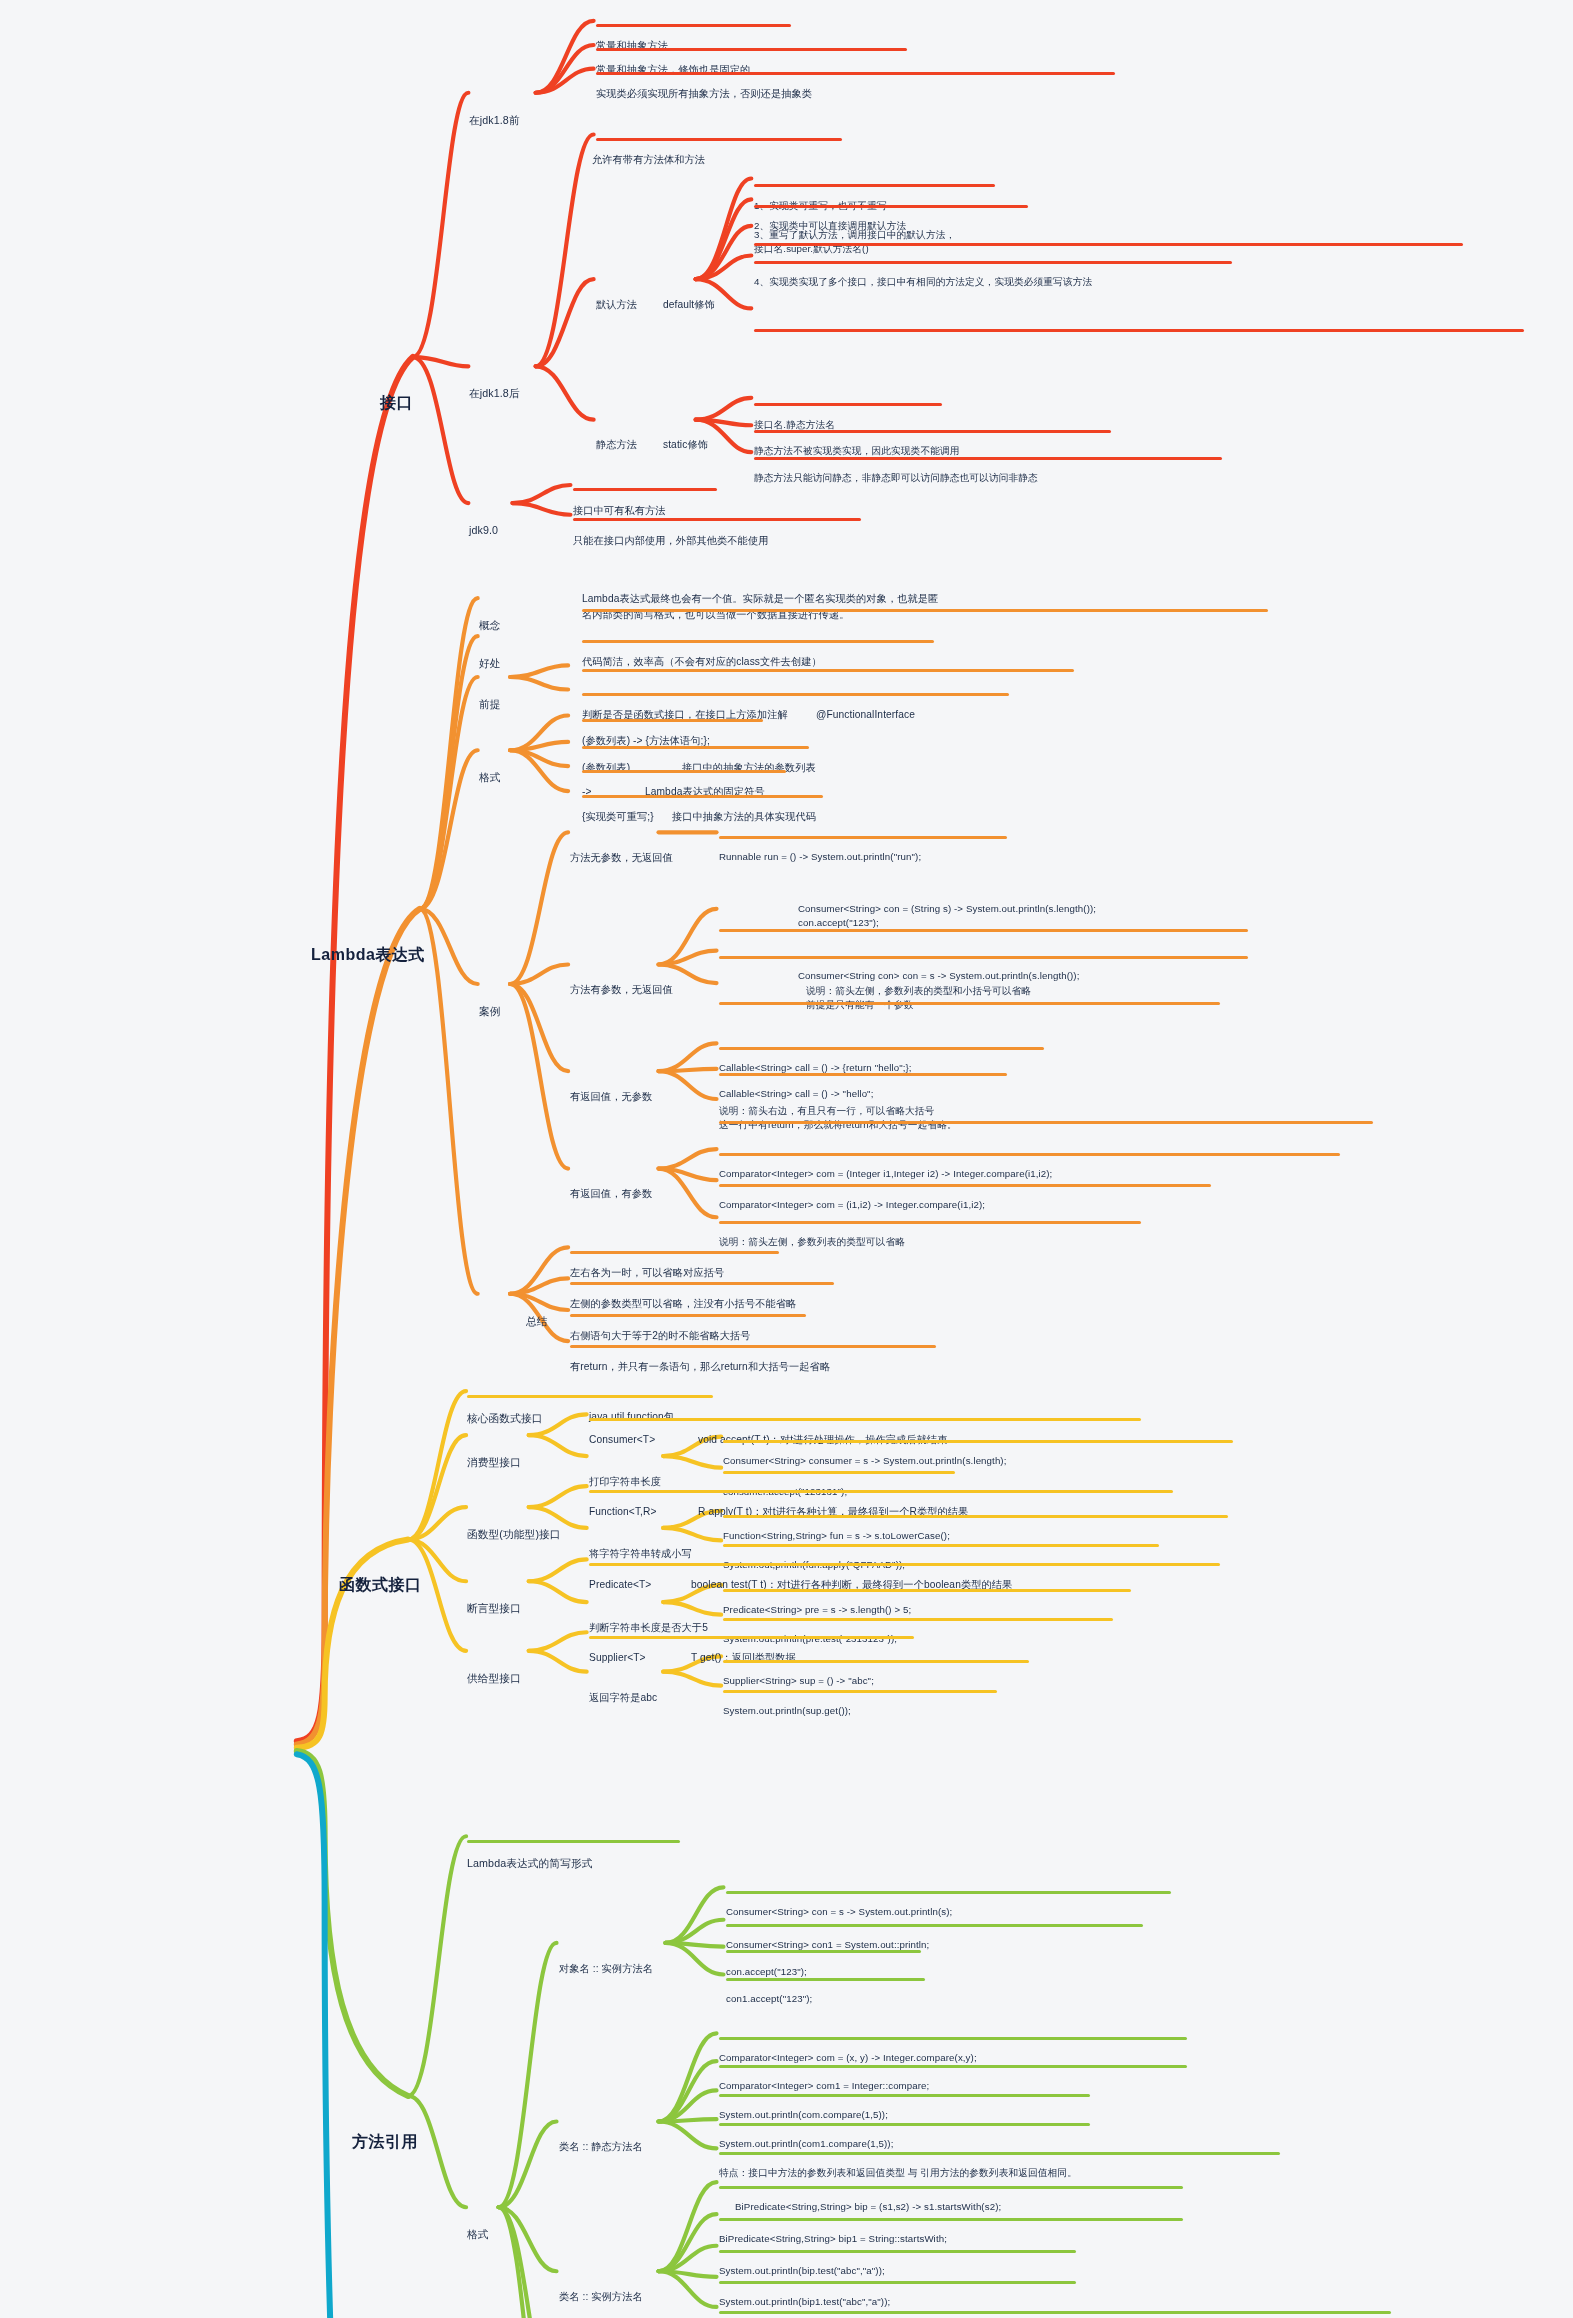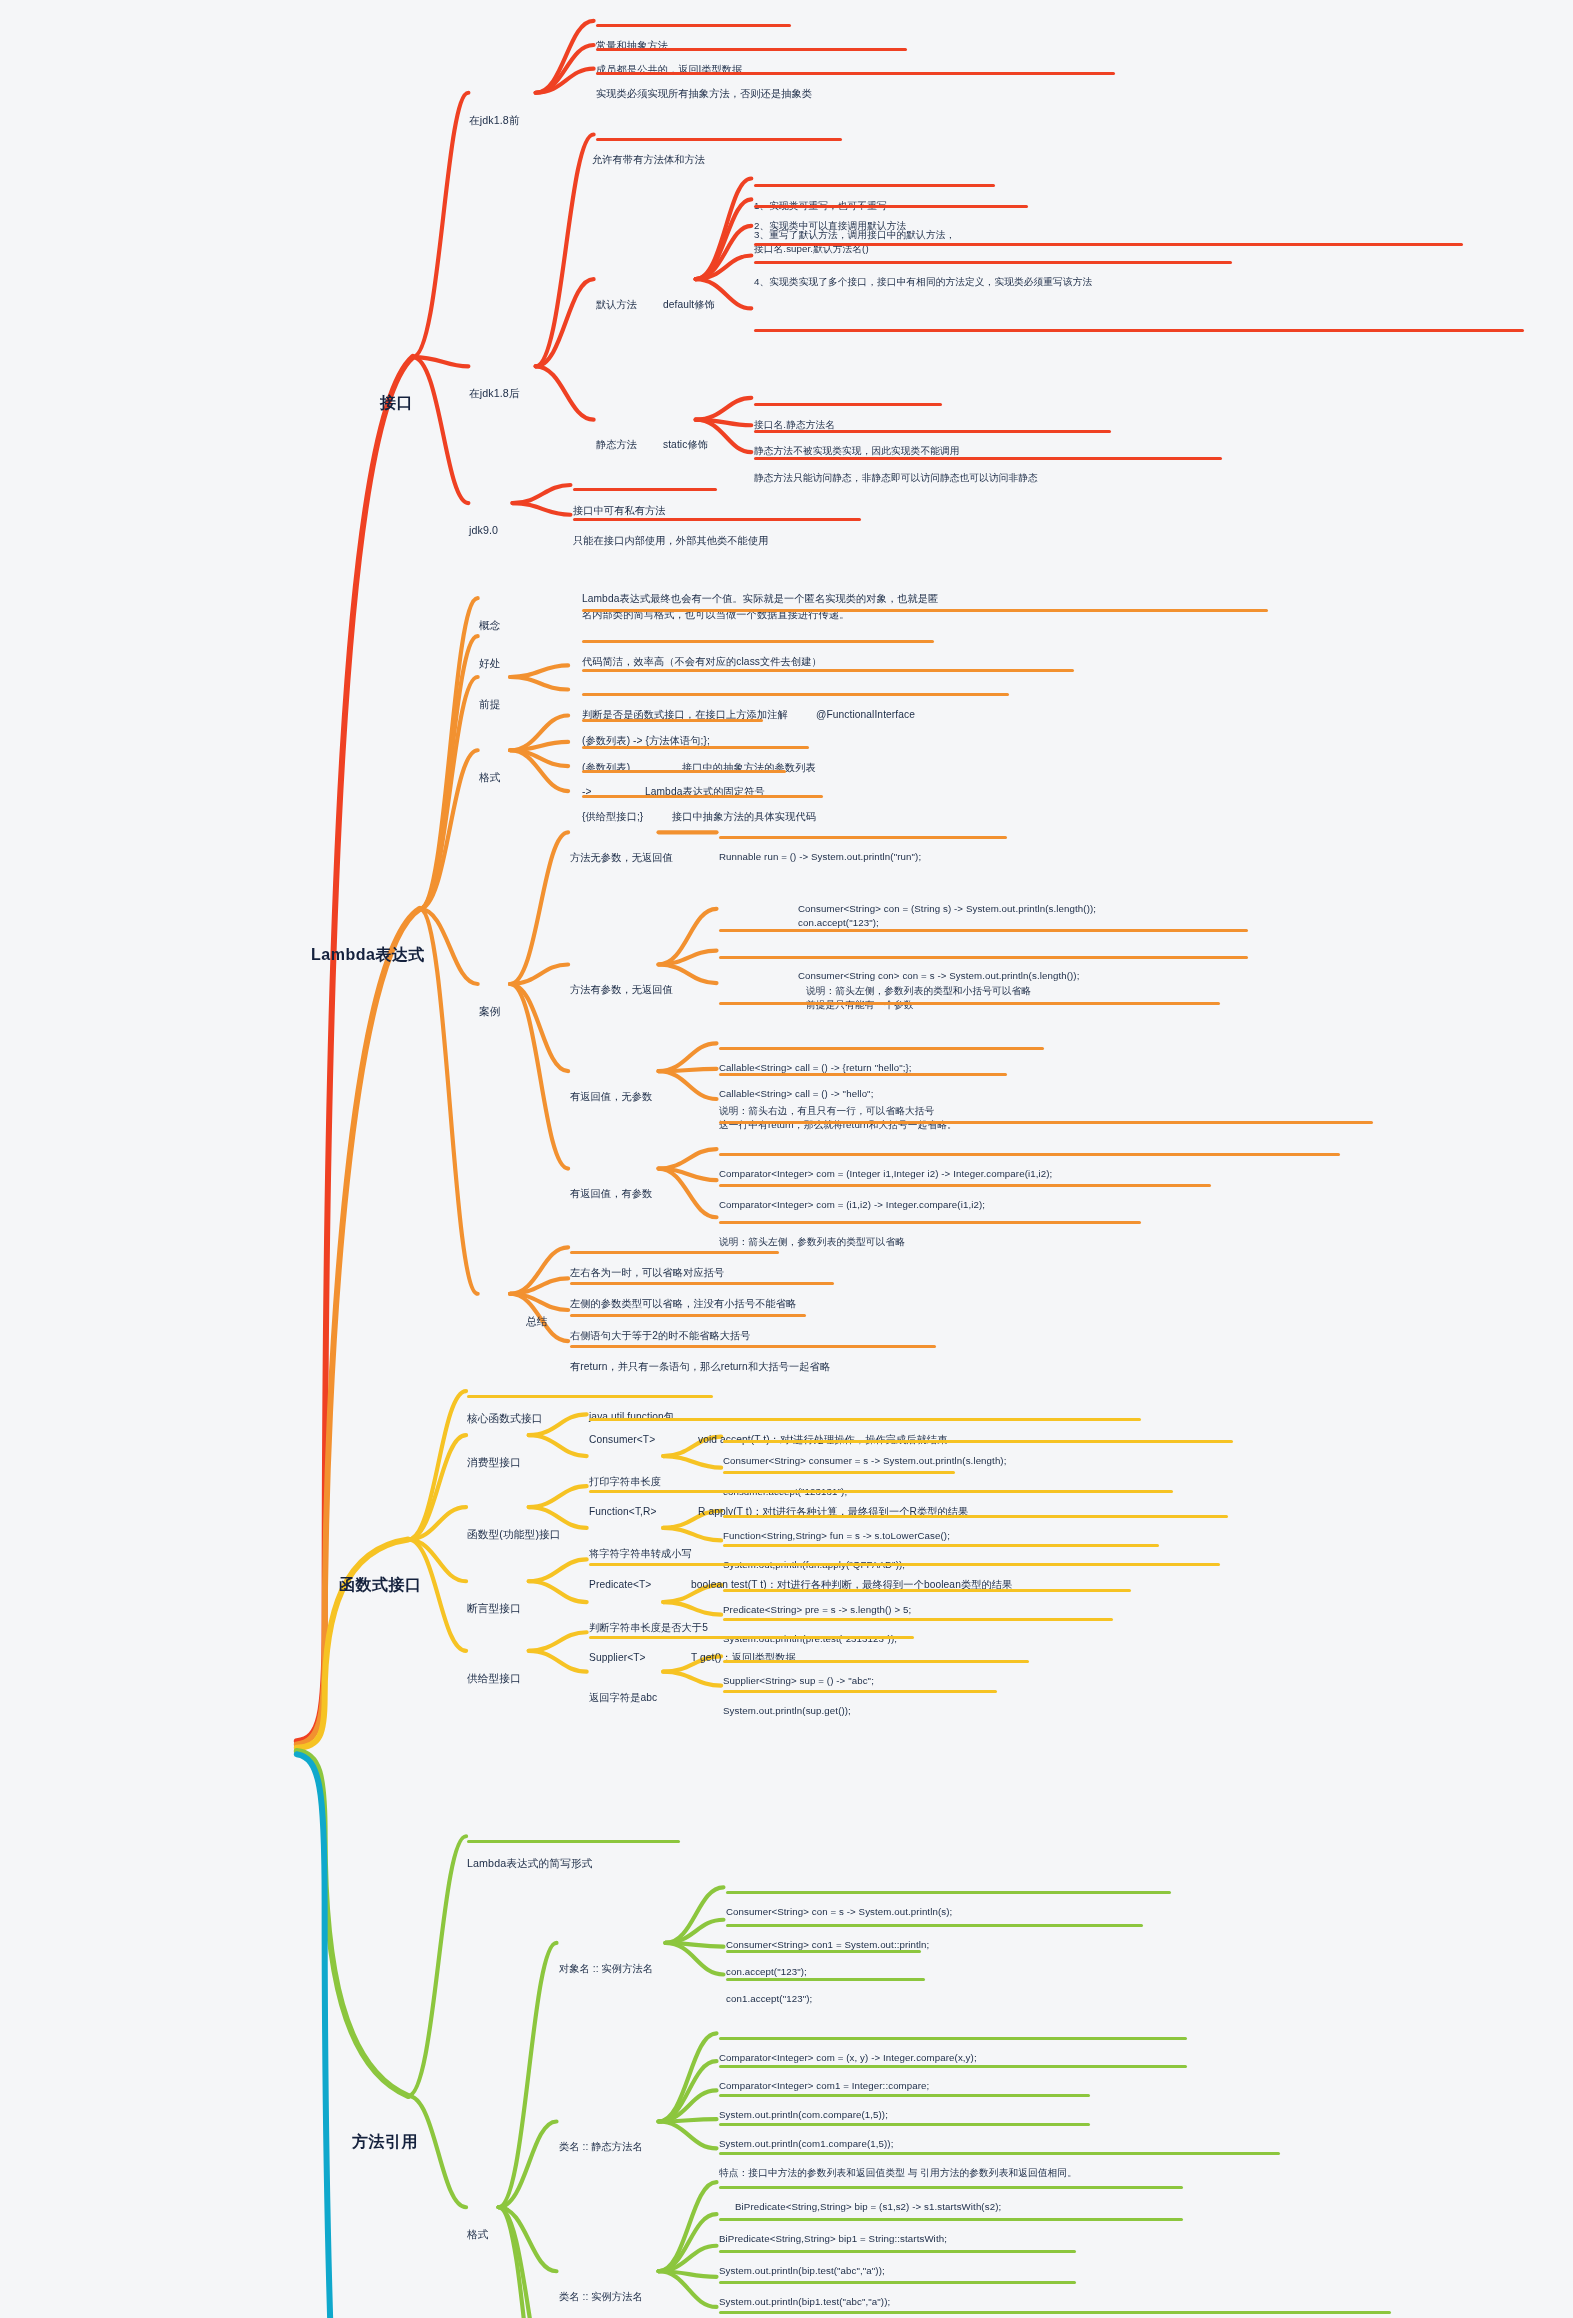--- a/index.html
+++ b/index.html
@@ -266,21 +266,21 @@
   <div class="node lv2" style="left:469px;top:356px;">
     <span class="lbl">在jdk1.8后</span></div>
   <div class="node lv2" style="left:469px;top:493px;">
     <span class="lbl">jdk9.0</span></div>
 
   <div class="node lv3" style="left:596px;top:10.2px;">
     <span class="lbl">常量和抽象方法</span></div>
   <div class="bar b-red" style="left:596px;top:24px;width:195px;"></div>
 
   <div class="node lv3" style="left:596px;top:34px;">
-    <span class="lbl">成员都是公共的，返回l类型数据</span></div>
+    <span class="lbl">常量和抽象方法，修饰也是固定的</span></div>
   <div class="bar b-red" style="left:596px;top:48px;width:311px;"></div>
 
   <div class="node lv3" style="left:596px;top:58px;">
     <span class="lbl">实现类必须实现所有抽象方法，否则还是抽象类</span></div>
   <div class="bar b-red" style="left:596px;top:72px;width:519px;"></div>
 
   <div class="node lv3" style="left:592px;top:124px;">
     <span class="lbl">允许有带有方法体和方法</span></div>
   <div class="bar b-red" style="left:596px;top:138px;width:246px;"></div>
 
@@ -367,21 +367,21 @@
     <span class="lbl">(参数列表)</span></div>
   <div class="node lv3" style="left:682px;top:732px;">
     <span class="lbl">接口中的抽象方法的参数列表</span></div>
   <div class="bar b-orange" style="left:582px;top:746px;width:227px;"></div>
   <div class="node lv3" style="left:582px;top:756px;">
     <span class="lbl">-&gt;</span></div>
   <div class="node lv3" style="left:645px;top:756px;">
     <span class="lbl">Lambda表达式的固定符号</span></div>
   <div class="bar b-orange" style="left:582px;top:770px;width:204px;"></div>
   <div class="node lv3" style="left:582px;top:781px;">
-    <span class="lbl">{供给型接口;}</span></div>
+    <span class="lbl">{实现类可重写;}</span></div>
   <div class="node lv3" style="left:672px;top:781px;">
     <span class="lbl">接口中抽象方法的具体实现代码</span></div>
   <div class="bar b-orange" style="left:582px;top:795px;width:241px;"></div>
 
   <div class="node lv2" style="left:479px;top:974px;">
     <span class="lbl">案例</span></div>
 
   <div class="node lv3" style="left:570px;top:822px;">
     <span class="lbl">方法无参数，无返回值</span></div>
   <div class="node lv4" style="left:719px;top:822px;">

